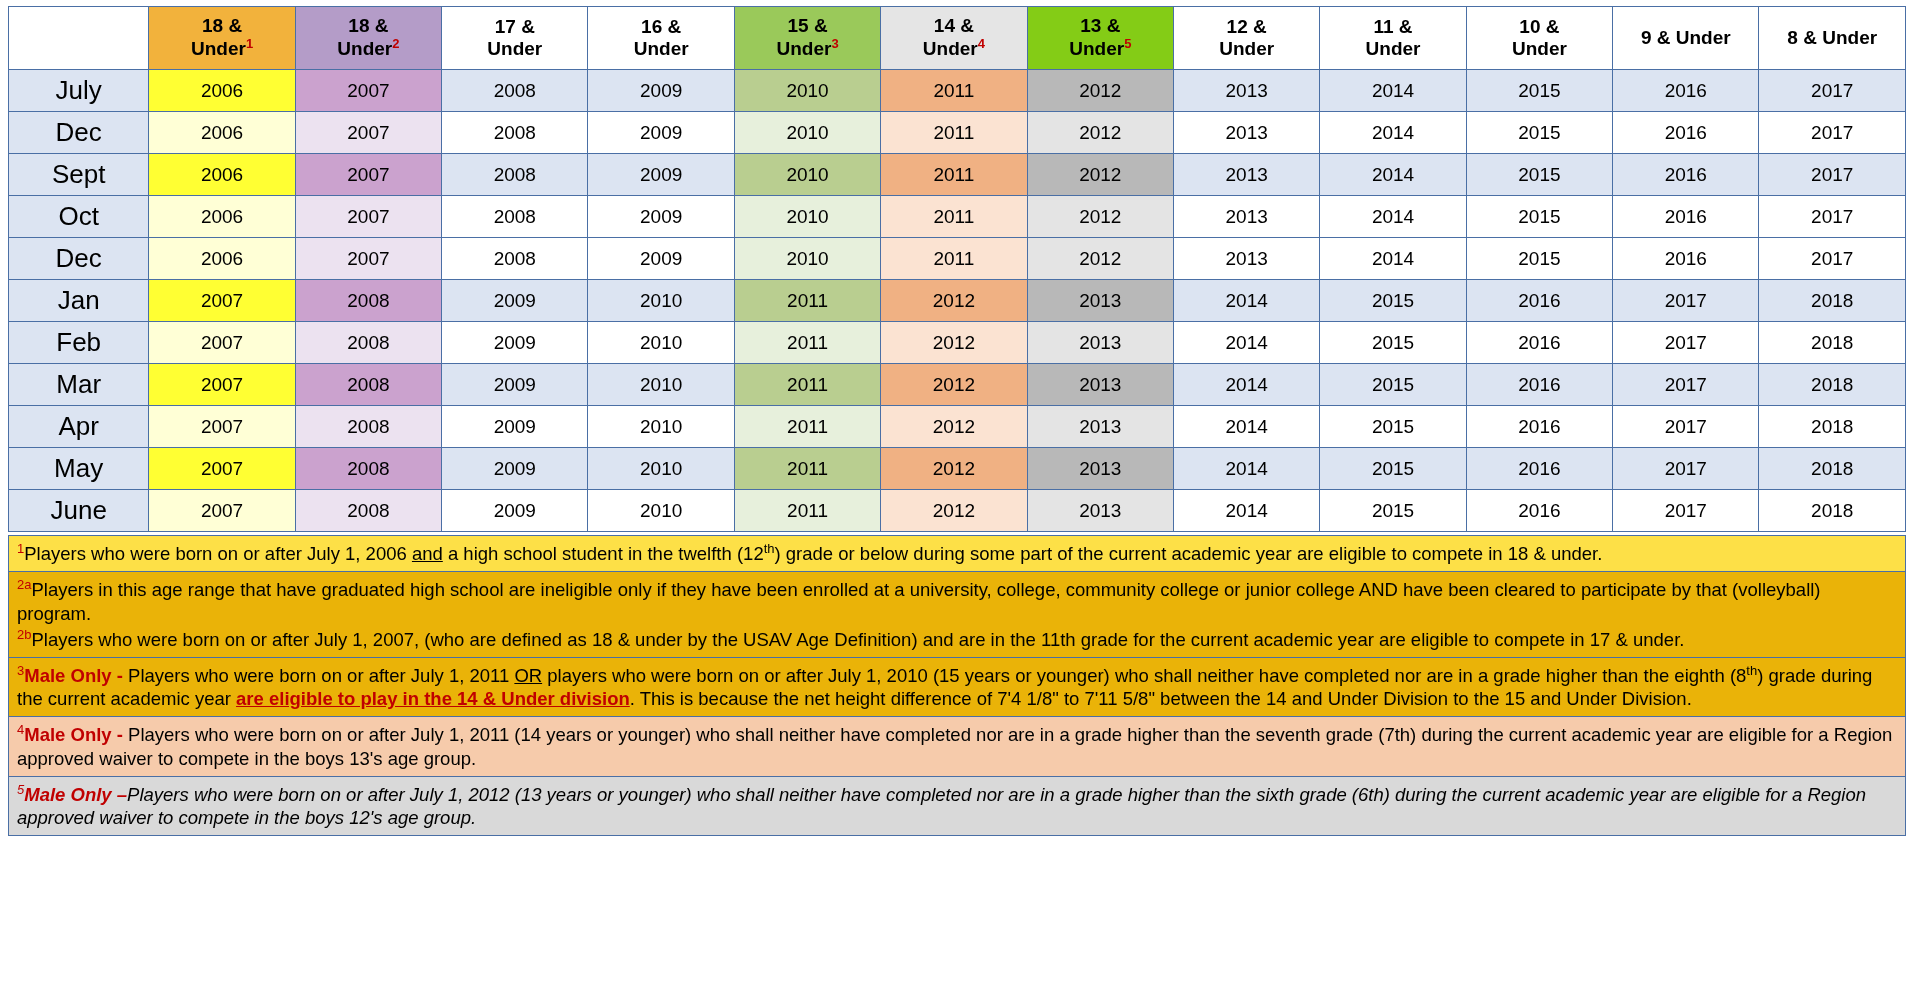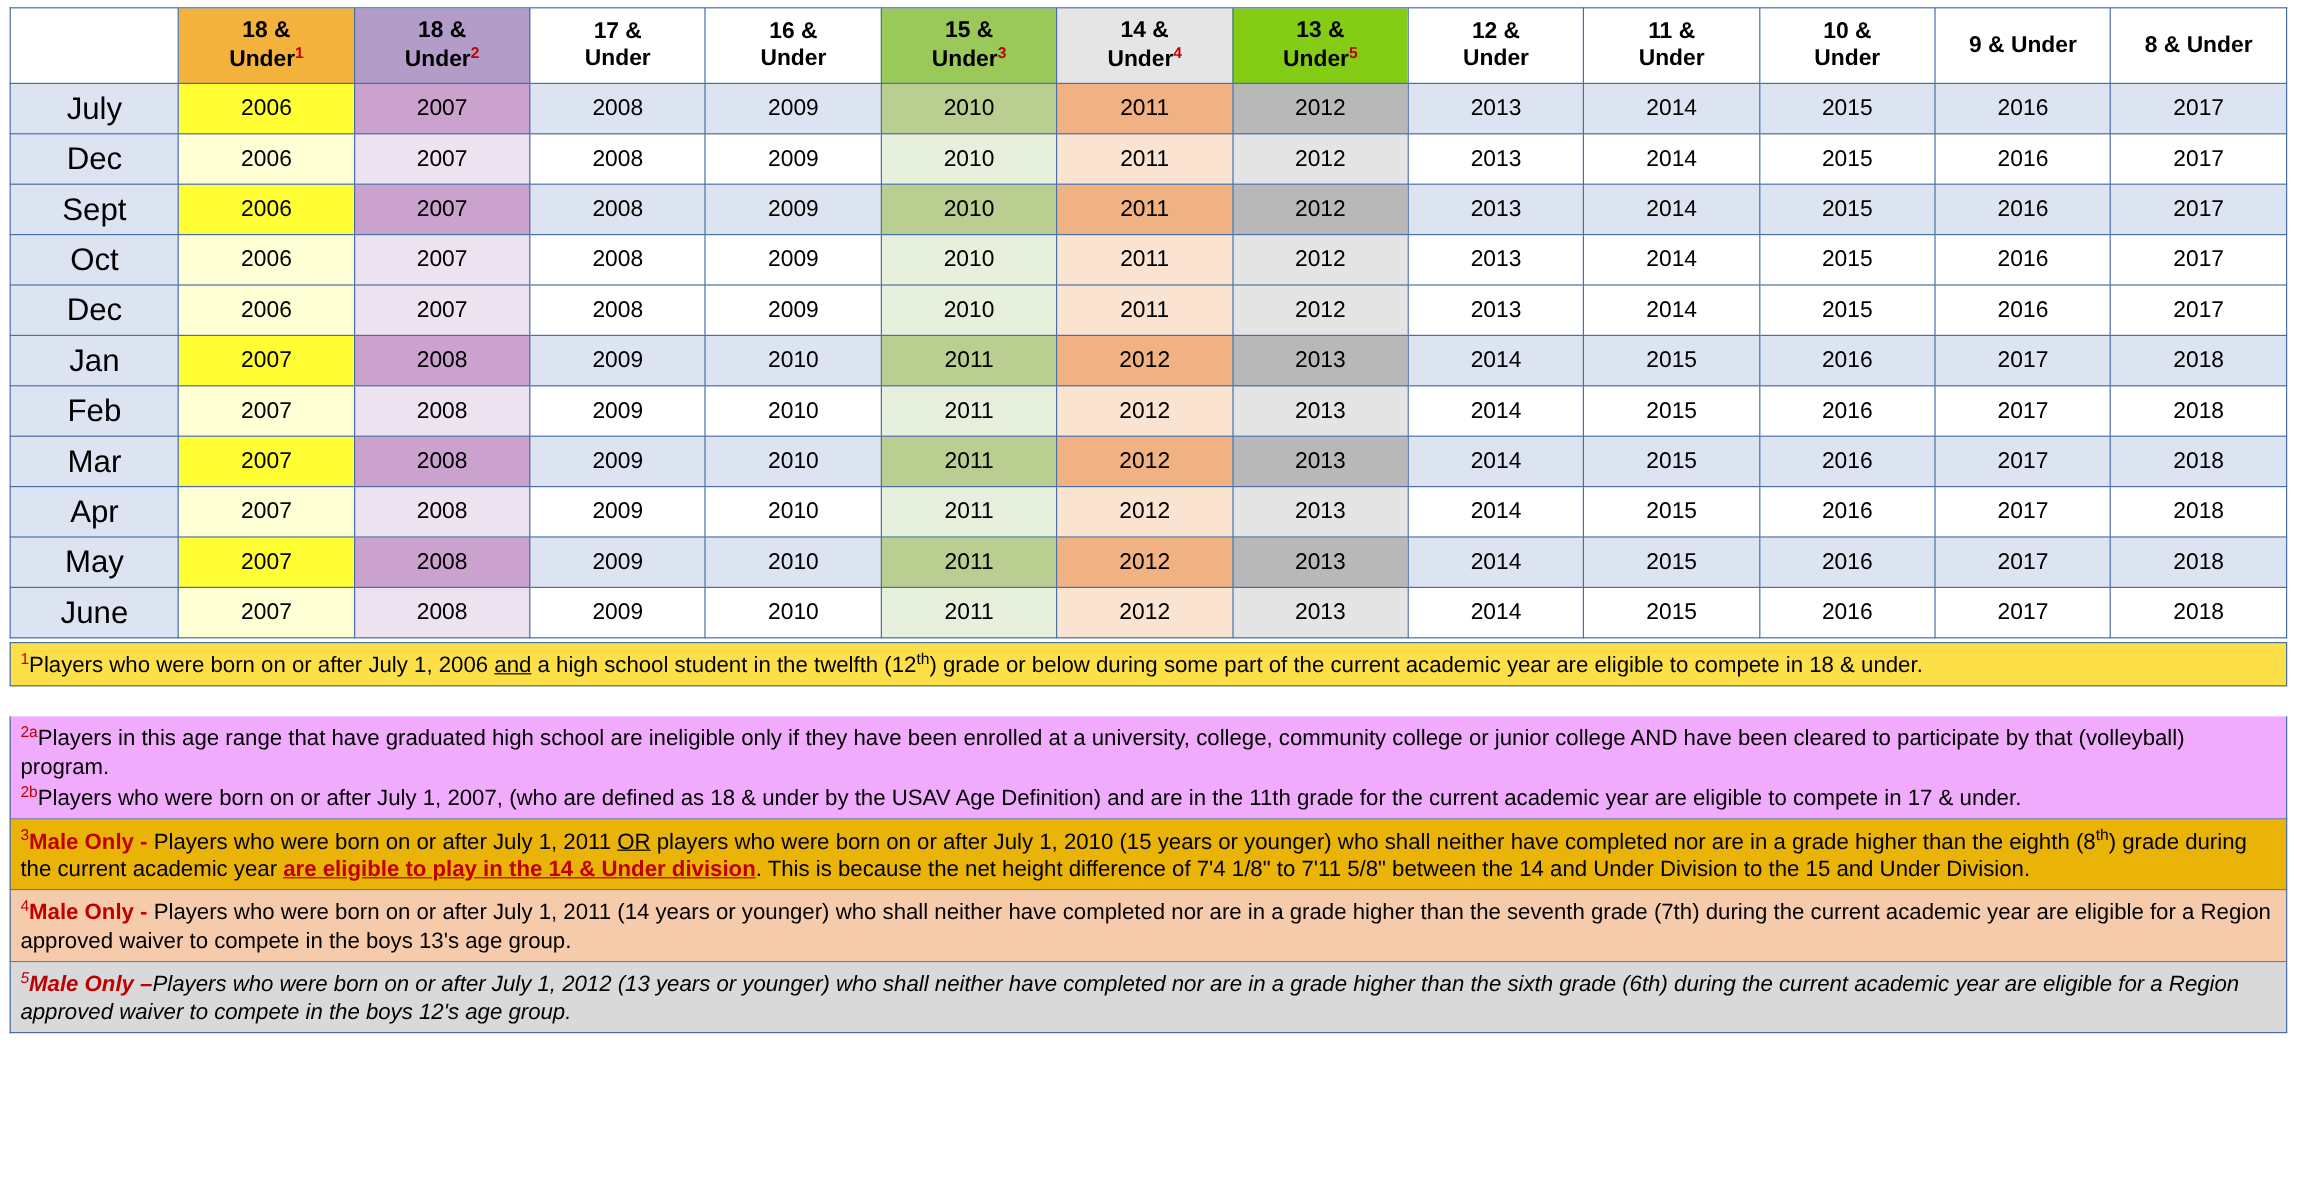--- a/index.html
+++ b/index.html
@@ -79,21 +79,21 @@
     border: 1px solid #4a6fa5;
     border-top: none;
     padding: 5px 8px 6px 8px;
     font-size: 18.5px;
     line-height: 1.25;
     box-sizing: border-box;
     width: 1898px;
   }
   .note:first-child { border-top: 1px solid #4a6fa5; }
   .n-amber { background: #fde047; }
-  .n-purple { background: #f0abfc; margin-top: 25px; }
+  .n-purple { background: #eab308; }
   .n-green { background: #eab308; }
   .n-orange { background: #f6cbab; }
   .n-gray { background: #d9d9d9; font-style: italic; }
   .note sup {
     color: #c00000;
     font-size: 13px;
   }
   .male-only {
     color: #c00000;
     font-weight: bold;

